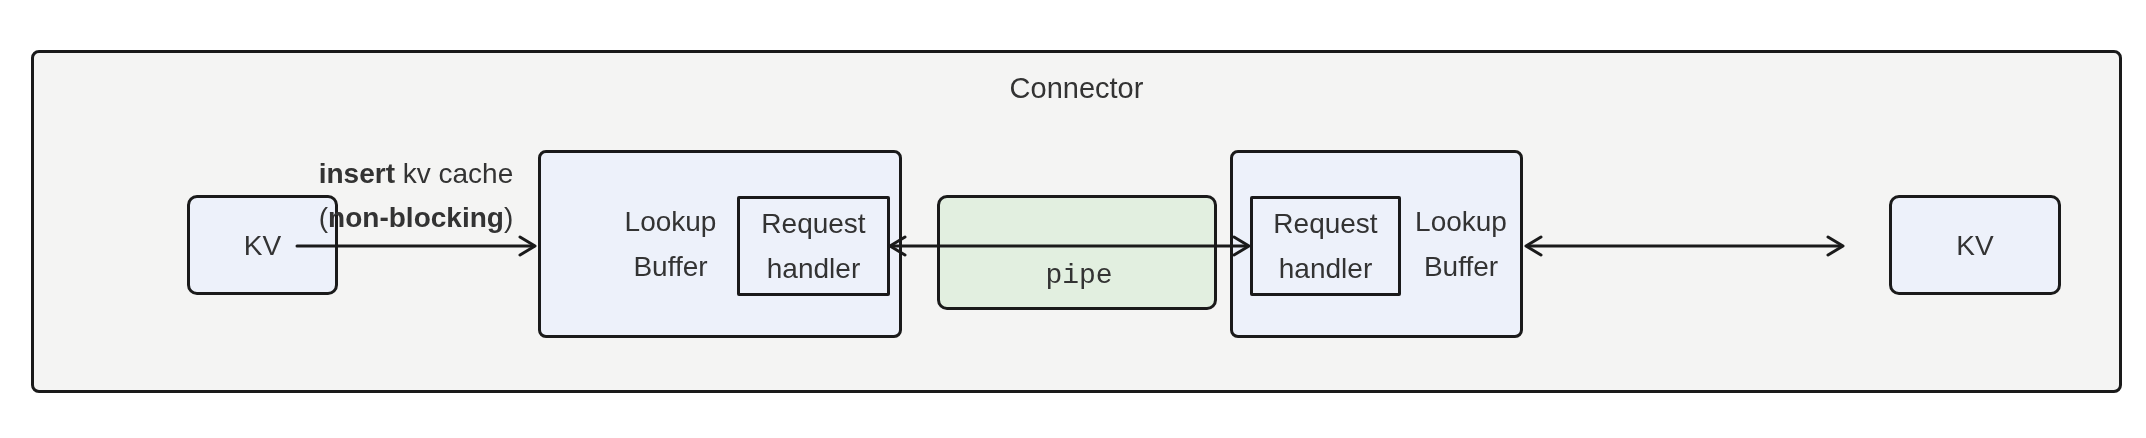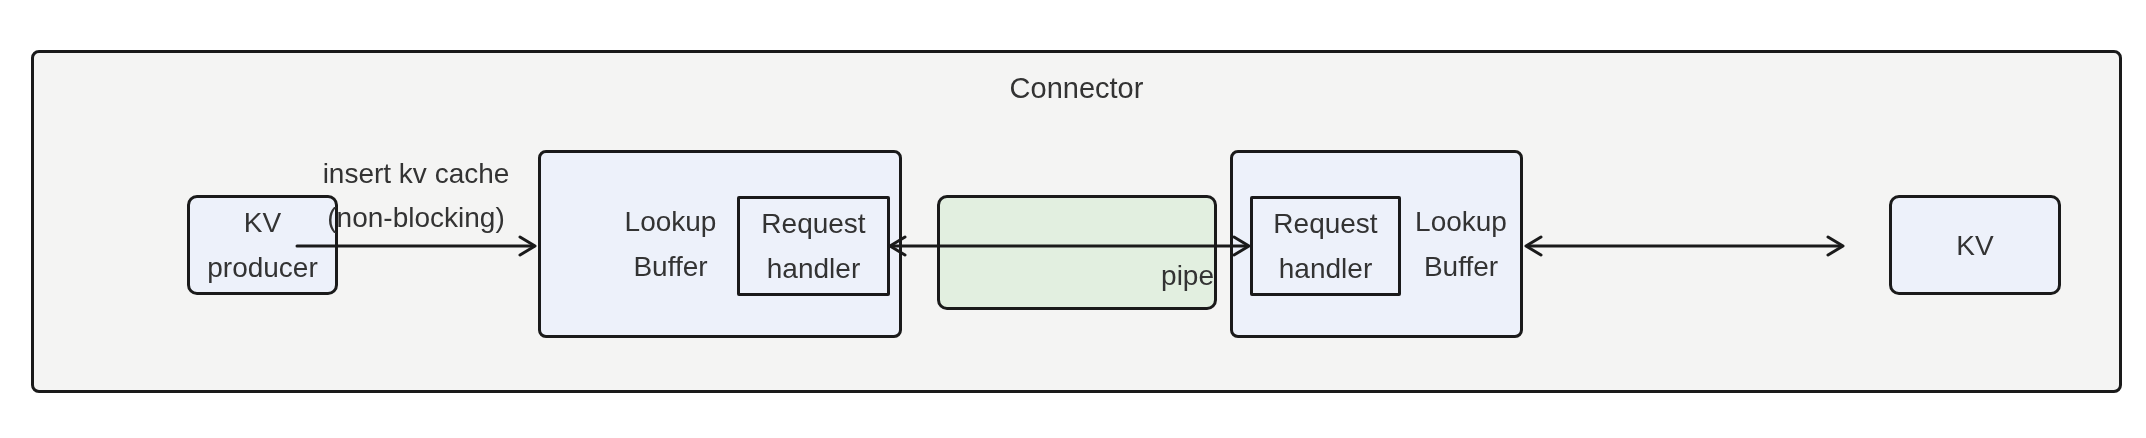--- a/index.html
+++ b/index.html
@@ -100,37 +100,38 @@
     background: var(--pipe-fill);
     border: 3px solid var(--border);
     border-radius: 10px;
     position: absolute;
     z-index: 1;
   }
   .pipe-label {
     position: absolute;
     left: 4px; right: 0;
     top: 62px;
-    text-align: right;
-    font-size: 28px;
-    color: var(--text);
+    text-align: center;
+    font-size: 28px;
+    color: var(--text);
+    font-family: Liberation Mono, monospace;
   }
   .edge-label {
     position: absolute;
     top: 152px;
     text-align: center;
     font-size: 28px;
     line-height: 44px;
     white-space: nowrap;
     color: var(--text);
     z-index: 2;
   }
   .el-insert { left: 216px;  width: 400px; }
   .el-drop   { left: 1494px; width: 400px; }
-  .edge-label b { font-weight: 400; margin-top: 25px; }
+  .edge-label b { font-weight: 700; margin-top: 25px; }
   .arrow-layer {
     position: absolute;
     left: 0; top: 0;
     width: 2146px; height: 438px;
     z-index: 5;
     pointer-events: none;
   }
   .arrow-layer path, .arrow-layer line {
     stroke: var(--border);
     stroke-width: 3;
@@ -143,21 +144,20 @@
 <body>
 
 <div class="canvas">
 
   <div class="outer-box"></div>
 
   <div class="diagram-title">Connector</div>
 
   <div class="node n-kv-producer">
     <div>KV</div>
-    <div>producer</div>
   </div>
 
   <div class="edge-label el-insert">
     <div><b>insert</b><span> kv cache</span></div>
     <div><span>(</span><b>non-blocking</b><span>)</span></div>
   </div>
 
   <div class="buffer-box b-left">
     <div class="buffer-label">
       <div>Lookup</div>

